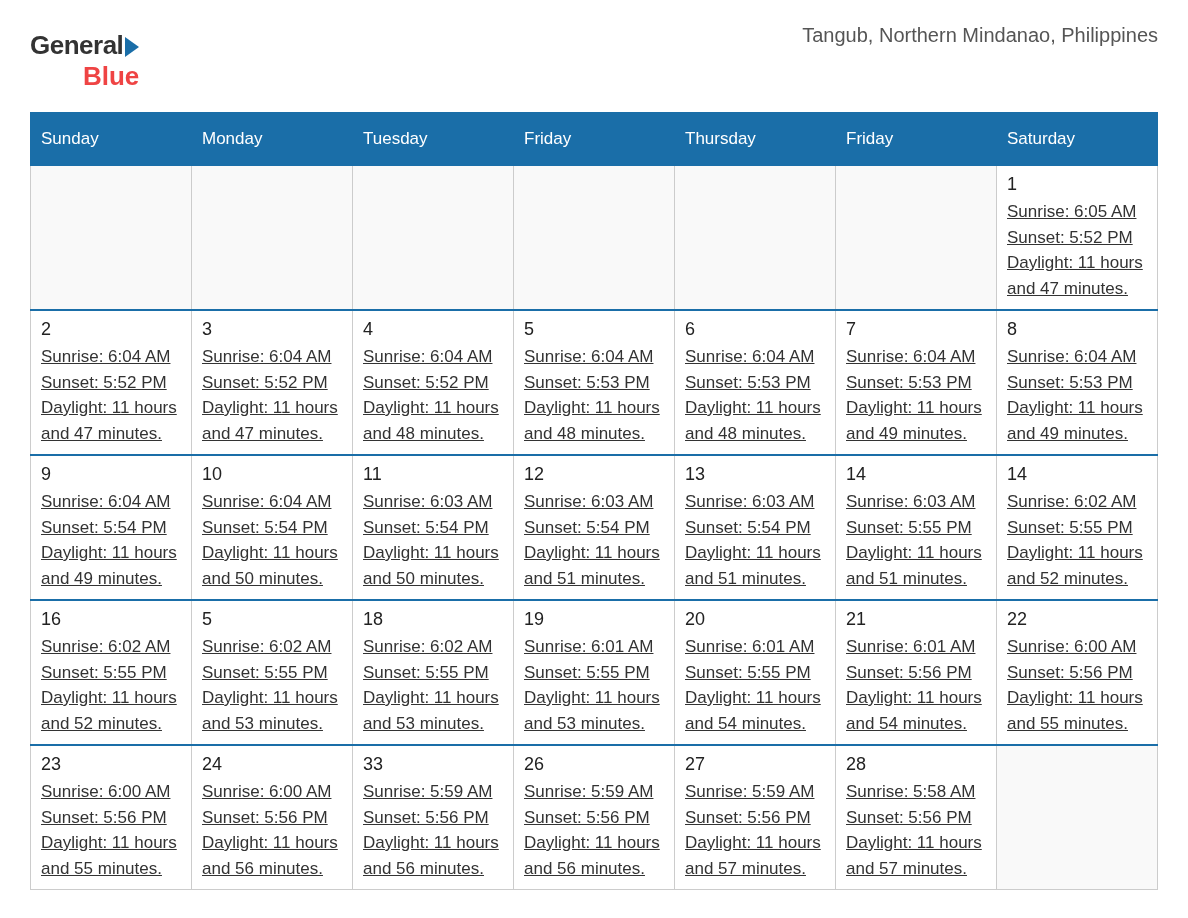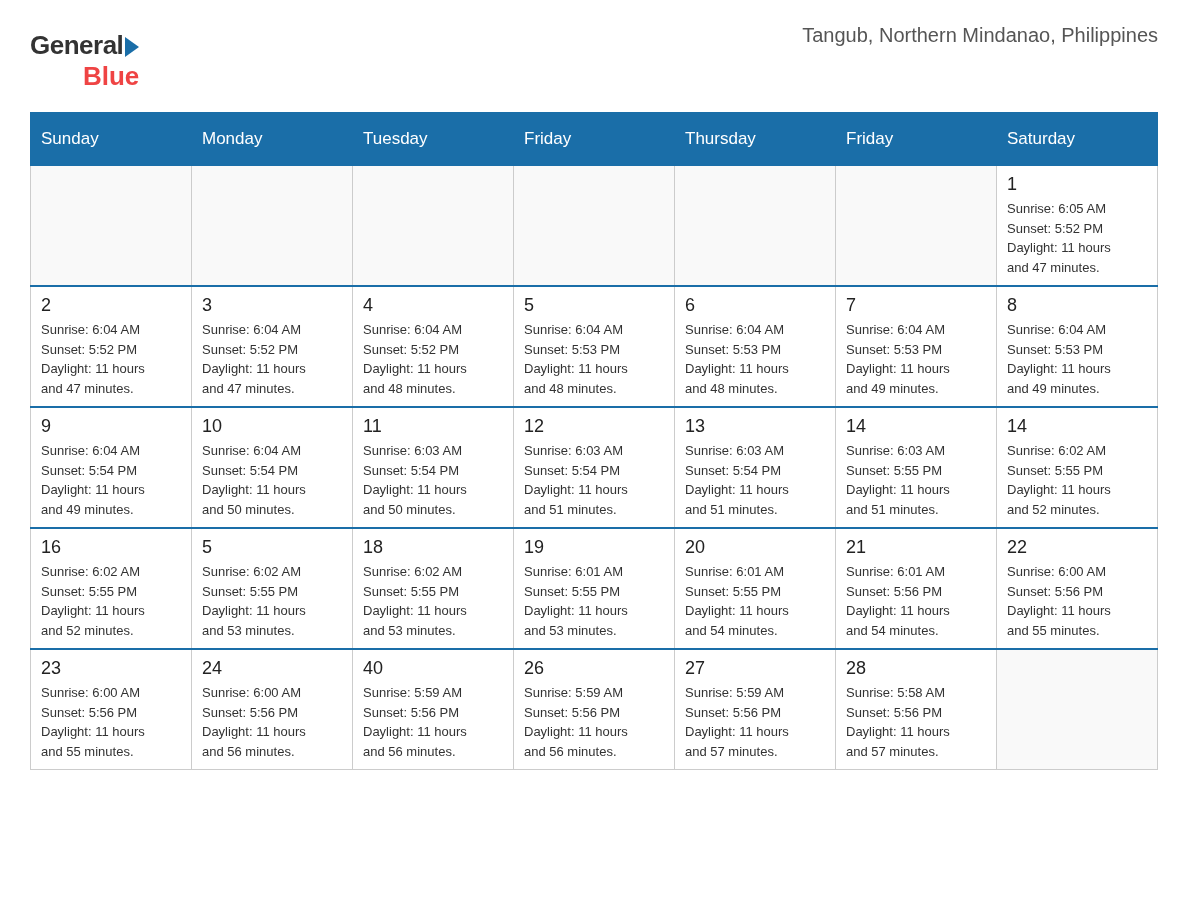--- a/index.html
+++ b/index.html
@@ -85,23 +85,24 @@
       background: #f9f9f9;
     }
     .day-number {
       font-size: 18px;
       color: #222;
       font-weight: normal;
       margin-bottom: 4px;
       display: block;
     }
     .day-info {
-      font-size: 13px;
+      font-size: 17px;
       color: #333;
       line-height: 1.5;
+      text-decoration: underline;
     }
     .border-top-blue {
       border-top: 2px solid #1a6ea8 !important;
     }
   </style>
 </head>
 <body>
 
 <div class="header">
   <div class="logo">
@@ -306,21 +307,21 @@
 and 55 minutes.</div>
         </td>
         <td class="border-top-blue">
           <span class="day-number">24</span>
           <div class="day-info" style="white-space: pre-line;">Sunrise: 6:00 AM
 Sunset: 5:56 PM
 Daylight: 11 hours
 and 56 minutes.</div>
         </td>
         <td class="border-top-blue">
-          <span class="day-number">40</span>
+          <span class="day-number">33</span>
           <div class="day-info" style="white-space: pre-line;">Sunrise: 5:59 AM
 Sunset: 5:56 PM
 Daylight: 11 hours
 and 56 minutes.</div>
         </td>
         <td class="border-top-blue">
           <span class="day-number">26</span>
           <div class="day-info" style="white-space: pre-line;">Sunrise: 5:59 AM
 Sunset: 5:56 PM
 Daylight: 11 hours

